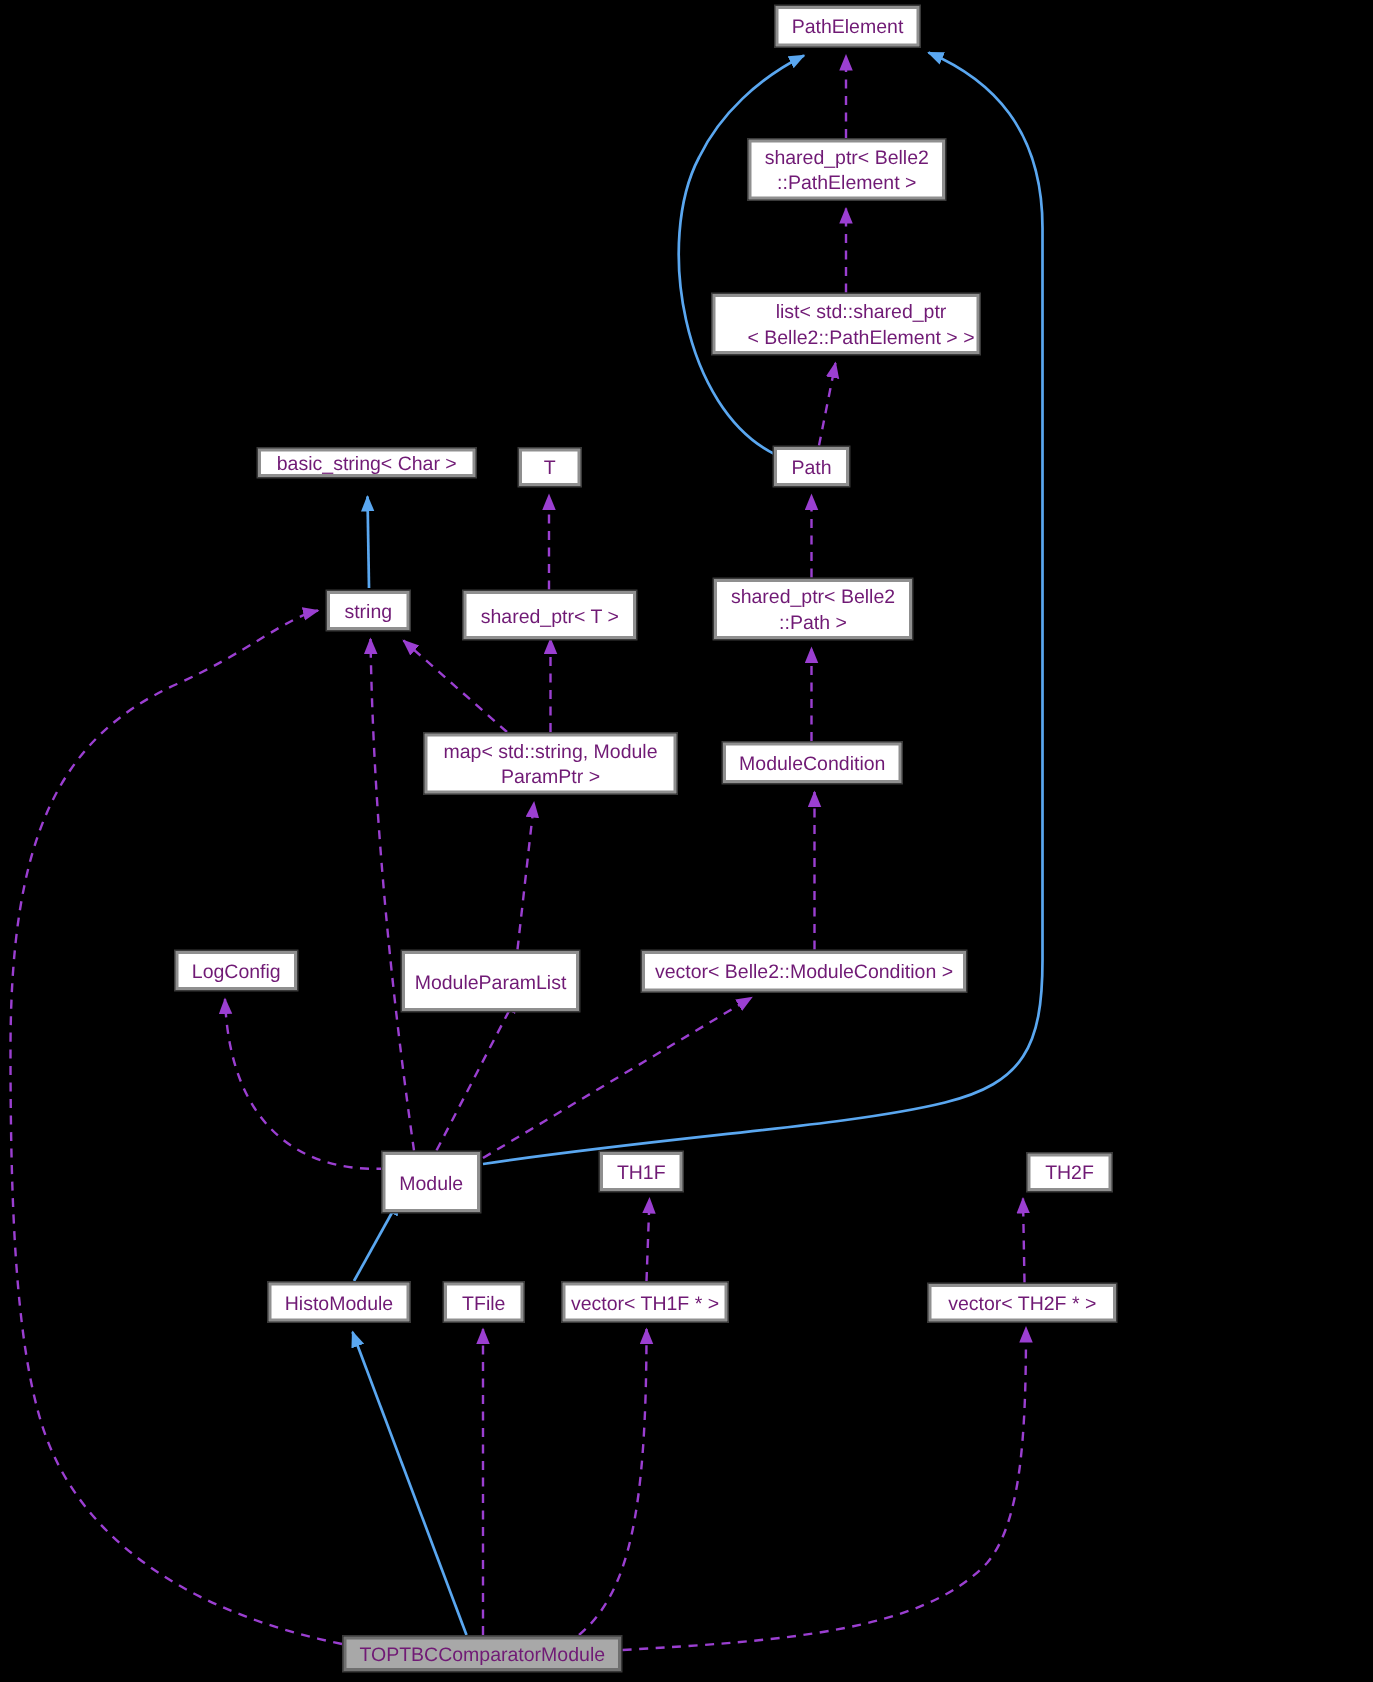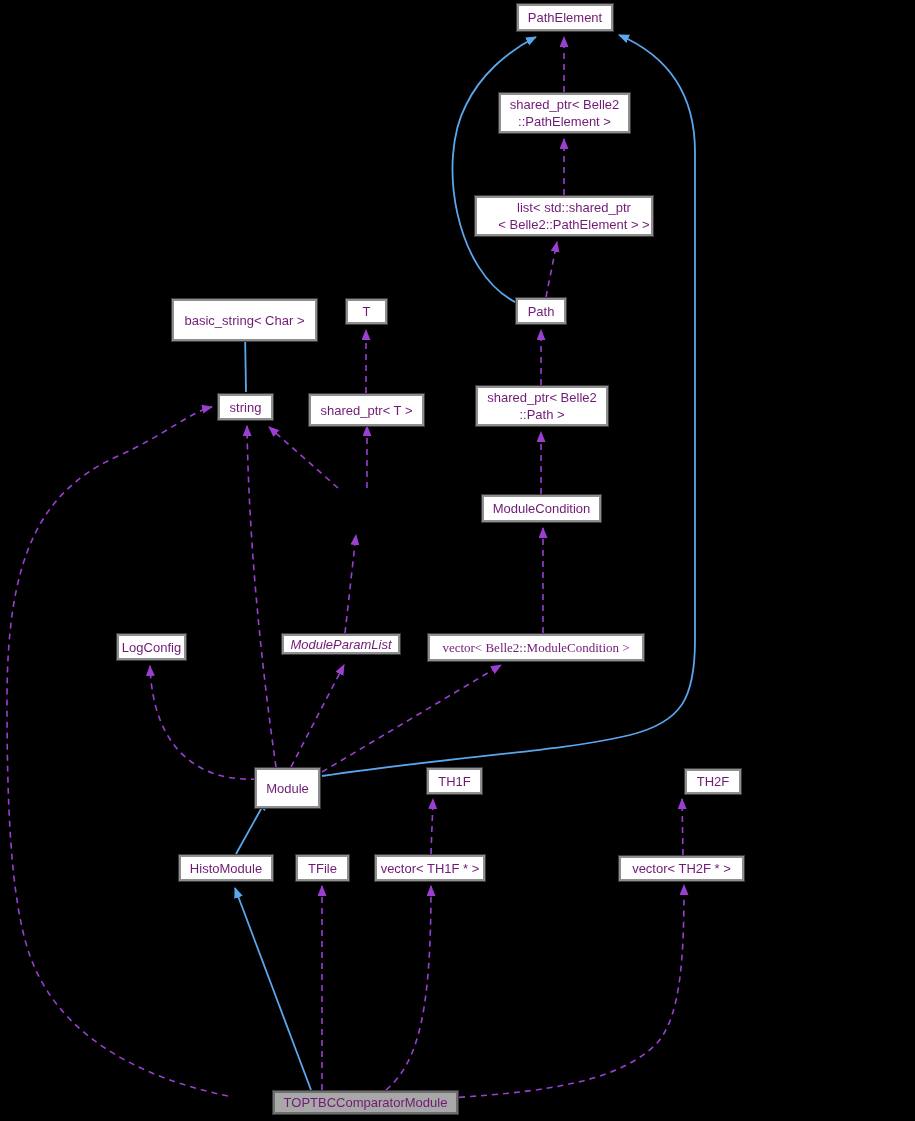--- a/index.html
+++ b/index.html
@@ -4,21 +4,21 @@
 <style>
   html,body{margin:0;padding:0;background:#000;}
   #canvas{position:relative;width:915px;height:1121px;background:#000;overflow:hidden;
           font-family:"Liberation Sans",sans-serif;}
   #edges{position:absolute;left:0;top:0;width:915px;height:1121px;}
   .node{position:absolute;box-sizing:border-box;background:#ffffff;
         border:2px solid #8f8f8f;outline:1px solid #3a3a3a;
         display:flex;flex-direction:column;align-items:center;justify-content:center;
         font-size:13px;line-height:17px;color:#701a75;text-align:center;white-space:nowrap;
         z-index:2;}
-  .node.hl{background:#a8a8a8;border-color:#6f6f6f;margin-left:44px;}
+  .node.hl{background:#a8a8a8;border-color:#6f6f6f;}
   .node span{display:block;}
   .edge-usage{stroke:#9b3fd1;stroke-width:1.6;fill:none;stroke-dasharray:6,5;}
   .edge-inherit{stroke:#5aa7f0;stroke-width:1.8;fill:none;}
 </style>
 </head>
 <body>
 
 <div id="canvas">
 
   <svg id="edges" viewBox="0 0 915 1121">
@@ -66,21 +66,21 @@
   <div class="node" style="left:499px;top:93px;width:131px;height:40px;">
       <span>shared_ptr&lt; Belle2</span>
       <span>::PathElement &gt;</span>
     </div>
 
   <div class="node" style="left:475px;top:196px;width:178px;height:40px;padding-left:20px;">
       <span>list&lt; std::shared_ptr</span>
       <span>&lt; Belle2::PathElement &gt; &gt;</span>
     </div>
 
-  <div class="node" style="left:172px;top:299px;width:145px;height:42px;">
+  <div class="node" style="left:172px;top:299px;width:145px;height:19px;">
       <span>basic_string&lt; Char &gt;</span>
     </div>
 
   <div class="node" style="left:346px;top:299px;width:41px;height:25px;">
       <span>T</span>
     </div>
 
   <div class="node" style="left:516px;top:298px;width:50px;height:26px;">
       <span>Path</span>
     </div>
@@ -91,42 +91,46 @@
 
   <div class="node" style="left:309px;top:394px;width:115px;height:32px;">
       <span>shared_ptr&lt; T &gt;</span>
     </div>
 
   <div class="node" style="left:476px;top:386px;width:132px;height:40px;">
       <span>shared_ptr&lt; Belle2</span>
       <span>::Path &gt;</span>
     </div>
 
+  <div class="node" style="left:283px;top:489px;width:168px;height:40px;">
+      <span>map&lt; std::string, Module</span>
+      <span>ParamPtr &gt;</span>
+    </div>
 
   <div class="node" style="left:482px;top:495px;width:119px;height:27px;">
       <span>ModuleCondition</span>
     </div>
 
-  <div class="node" style="left:117px;top:634px;width:69px;height:26px;">
+  <div class="node" style="left:117px;top:634px;width:81px;height:26px;">
       <span>LogConfig</span>
     </div>
 
-  <div class="node" style="left:282px;top:634px;width:118px;height:20px;font-style:italic;">
+  <div class="node" style="left:268px;top:634px;width:118px;height:40px;">
       <span>ModuleParamList</span>
     </div>
 
-  <div class="node" style="left:428px;top:634px;width:216px;height:27px;font-family:Liberation Serif, serif;">
+  <div class="node" style="left:428px;top:634px;width:216px;height:27px;">
       <span>vector&lt; Belle2::ModuleCondition &gt;</span>
     </div>
 
   <div class="node" style="left:255px;top:768px;width:65px;height:40px;">
       <span>Module</span>
     </div>
 
-  <div class="node" style="left:427px;top:768px;width:55px;height:26px;">
+  <div class="node" style="left:400px;top:768px;width:55px;height:26px;">
       <span>TH1F</span>
     </div>
 
   <div class="node" style="left:654px;top:769px;width:56px;height:25px;margin-left:31px;">
       <span>TH2F</span>
     </div>
 
   <div class="node" style="left:179px;top:855px;width:94px;height:26px;">
       <span>HistoModule</span>
     </div>

